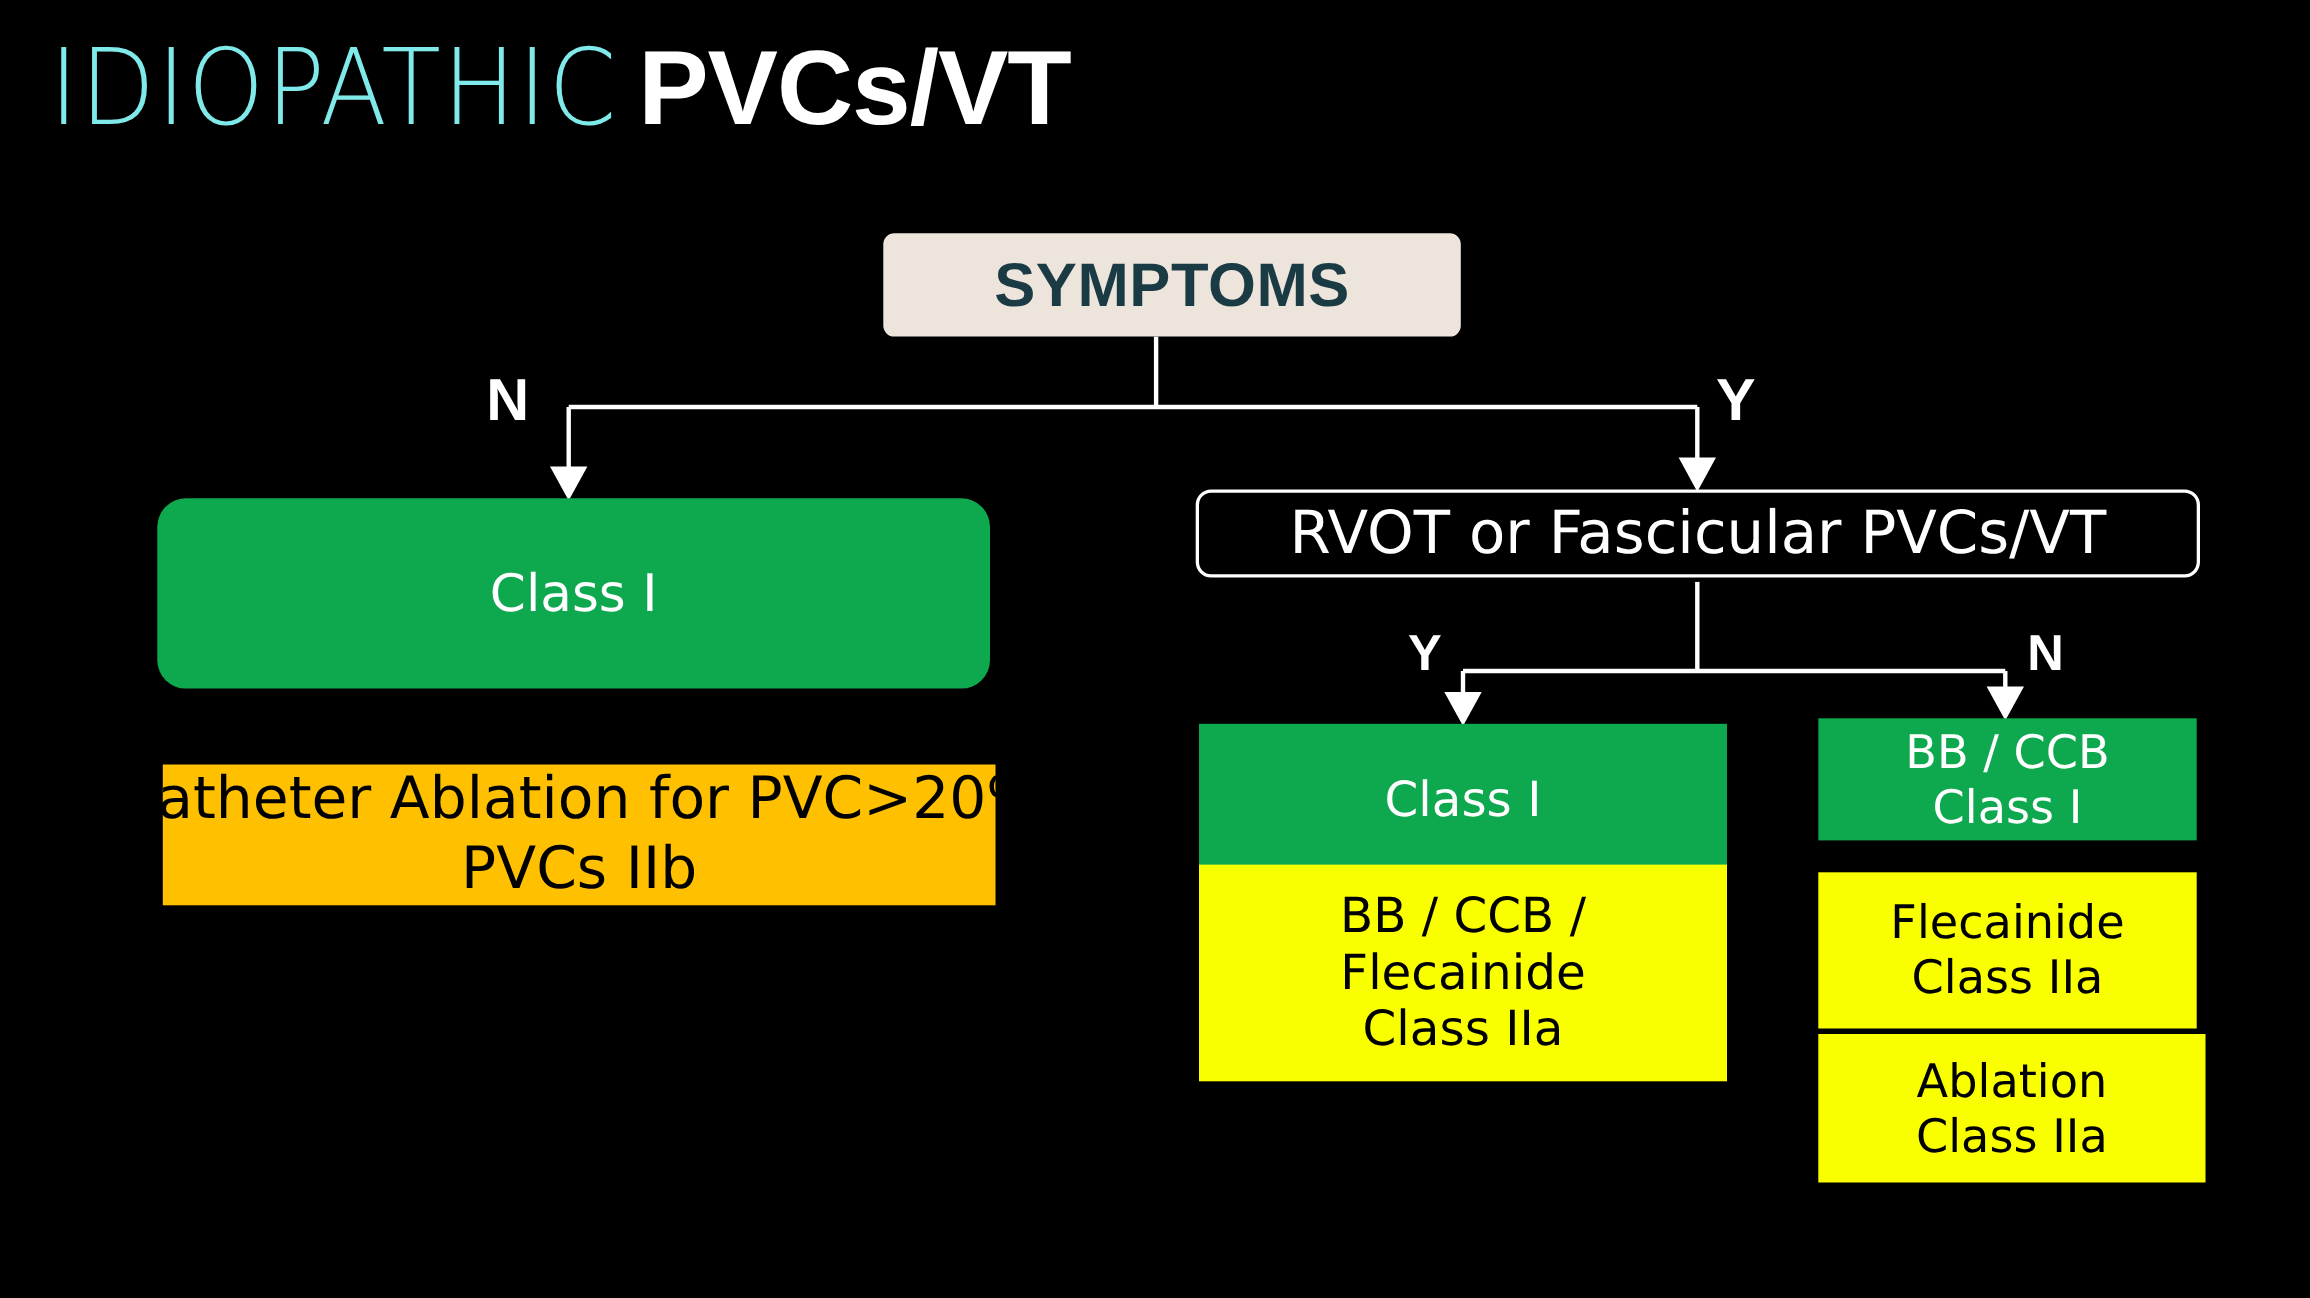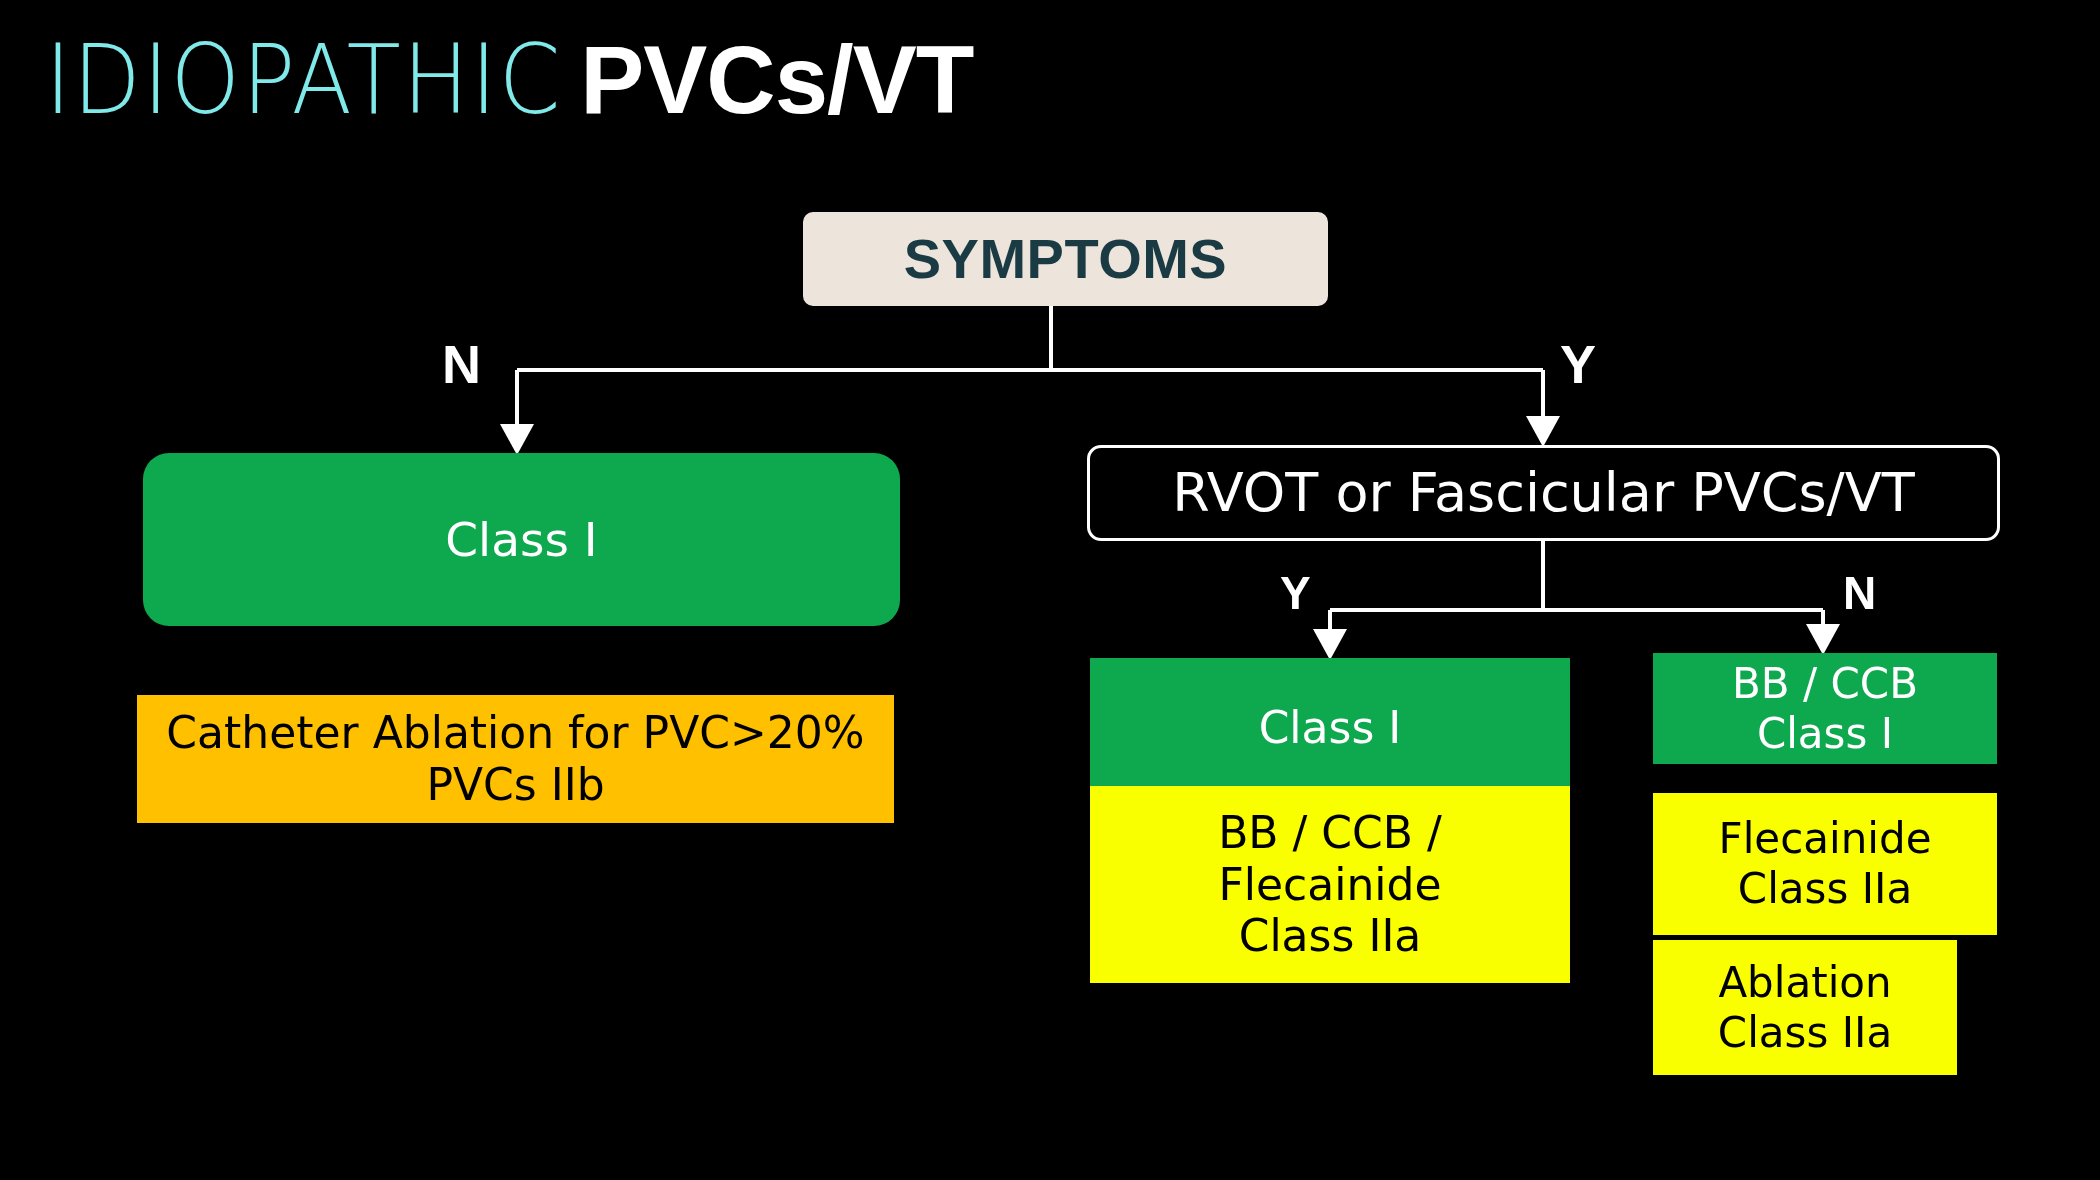--- a/index.html
+++ b/index.html
@@ -87,37 +87,37 @@
     background: #0EA84E;
     color: #FFFFFF;
     border-radius: 26px;
     font-size: 47px;
     font-family: "DejaVu Sans", sans-serif;
     font-weight: 400;
   }
 
   
   #node-pvc20 {
-    left: 137px;
+    left: 148px;
     top: 695px;
     width: 757px;
     height: 128px;
     background: #FFC000;
     color: #000000;
-    font-size: 44px;
+    font-size: 53px;
     font-family: "DejaVu Sans", sans-serif;
     font-weight: 400;
   }
 
   
   #node-rvot {
     left: 1087px;
     top: 445px;
     width: 913px;
-    height: 96px;
+    height: 80px;
     background: #000000;
     color: #FFFFFF;
     border: 3px solid #FFFFFF;
     border-radius: 14px;
     font-size: 54px;
     font-family: "DejaVu Sans", sans-serif;
     font-weight: 400;
   }
 
   
@@ -159,21 +159,21 @@
     width: 344px;
     height: 142px;
     background: #FAFF00;
     color: #000000;
     font-size: 42px;
     font-family: "DejaVu Sans", sans-serif;
   }
   #node-right-ablation {
     left: 1653px;
     top: 940px;
-    width: 304px;
+    width: 352px;
     height: 135px;
     background: #FAFF00;
     color: #000000;
     font-size: 42px;
     font-family: "DejaVu Sans", sans-serif;
   }
 
   
   .branch-label {
     position: absolute;

